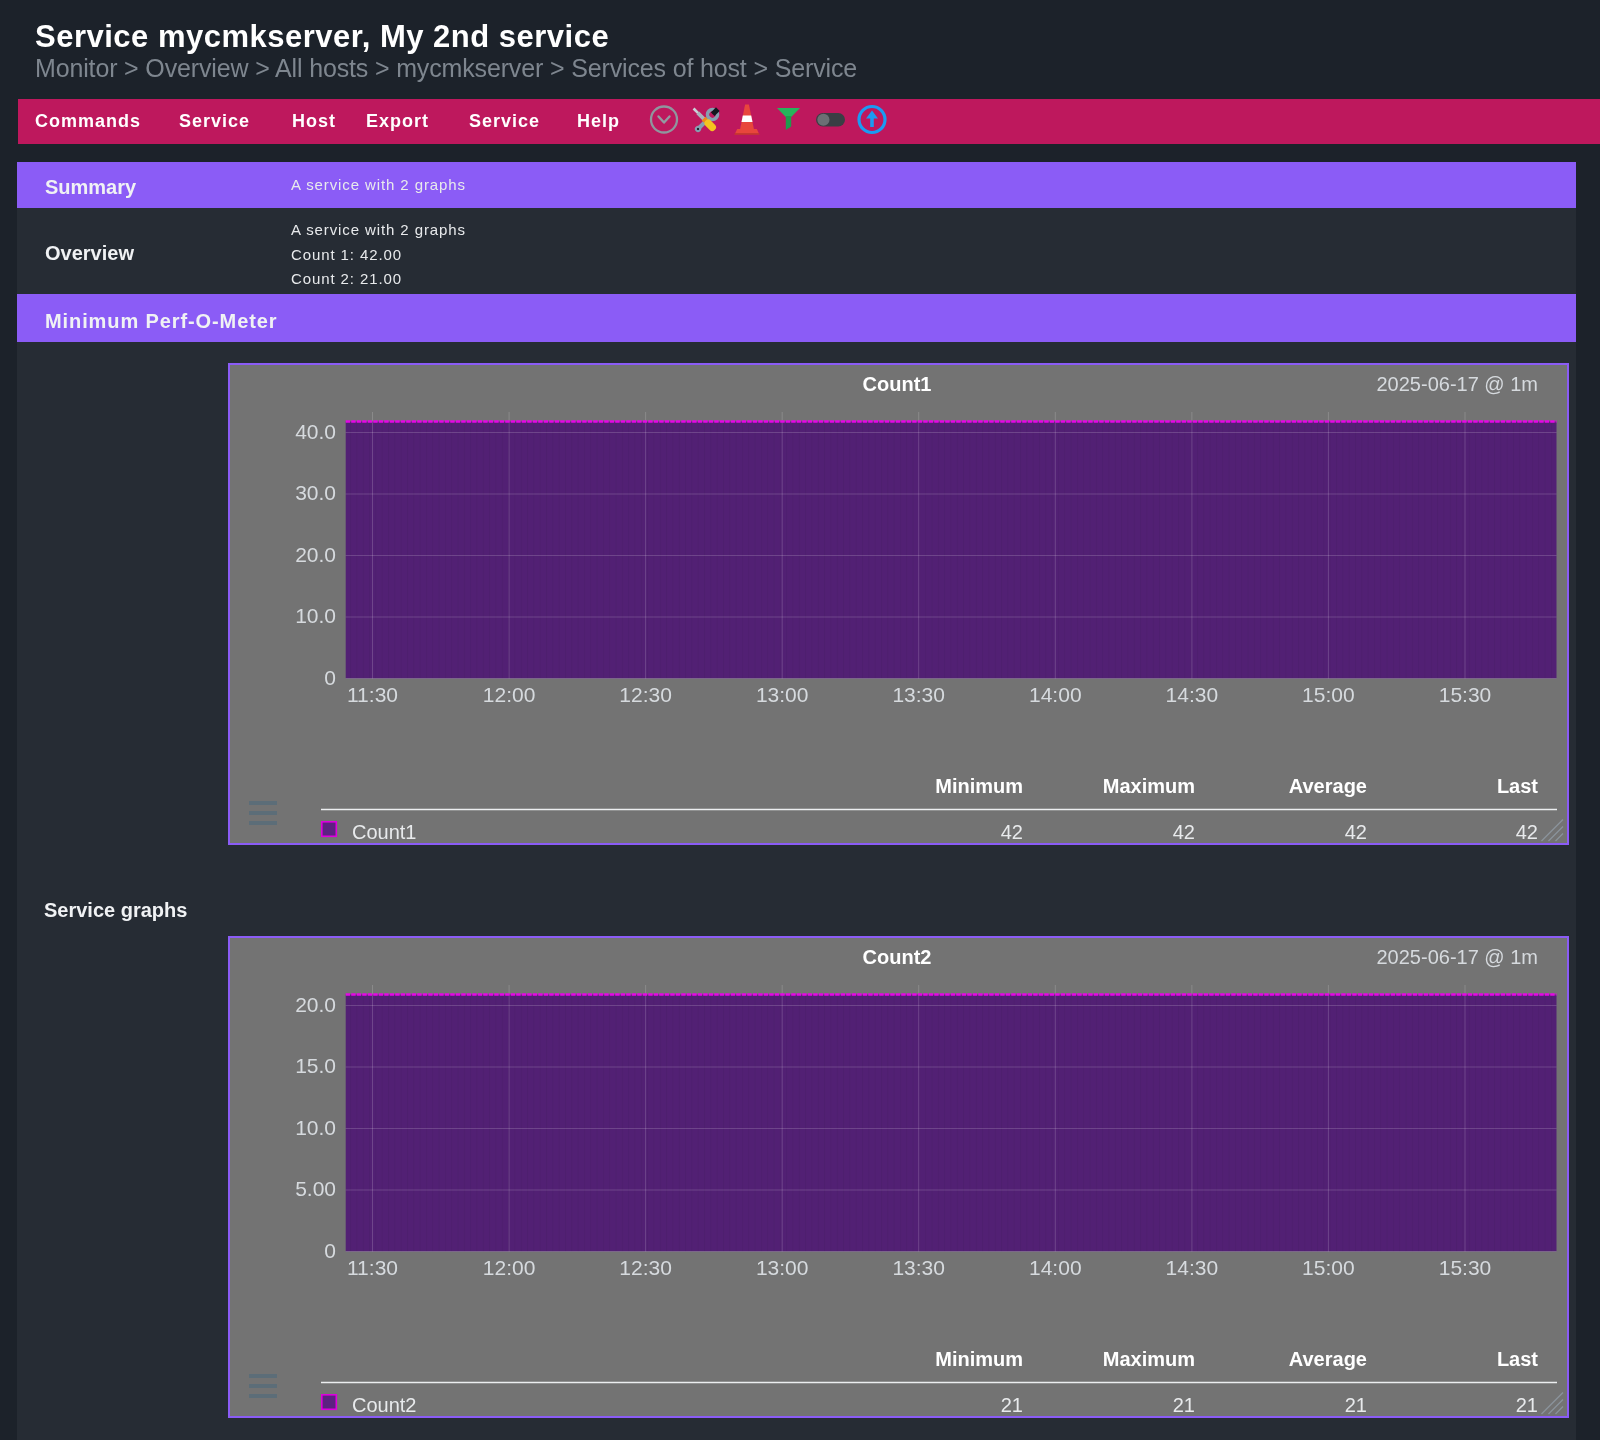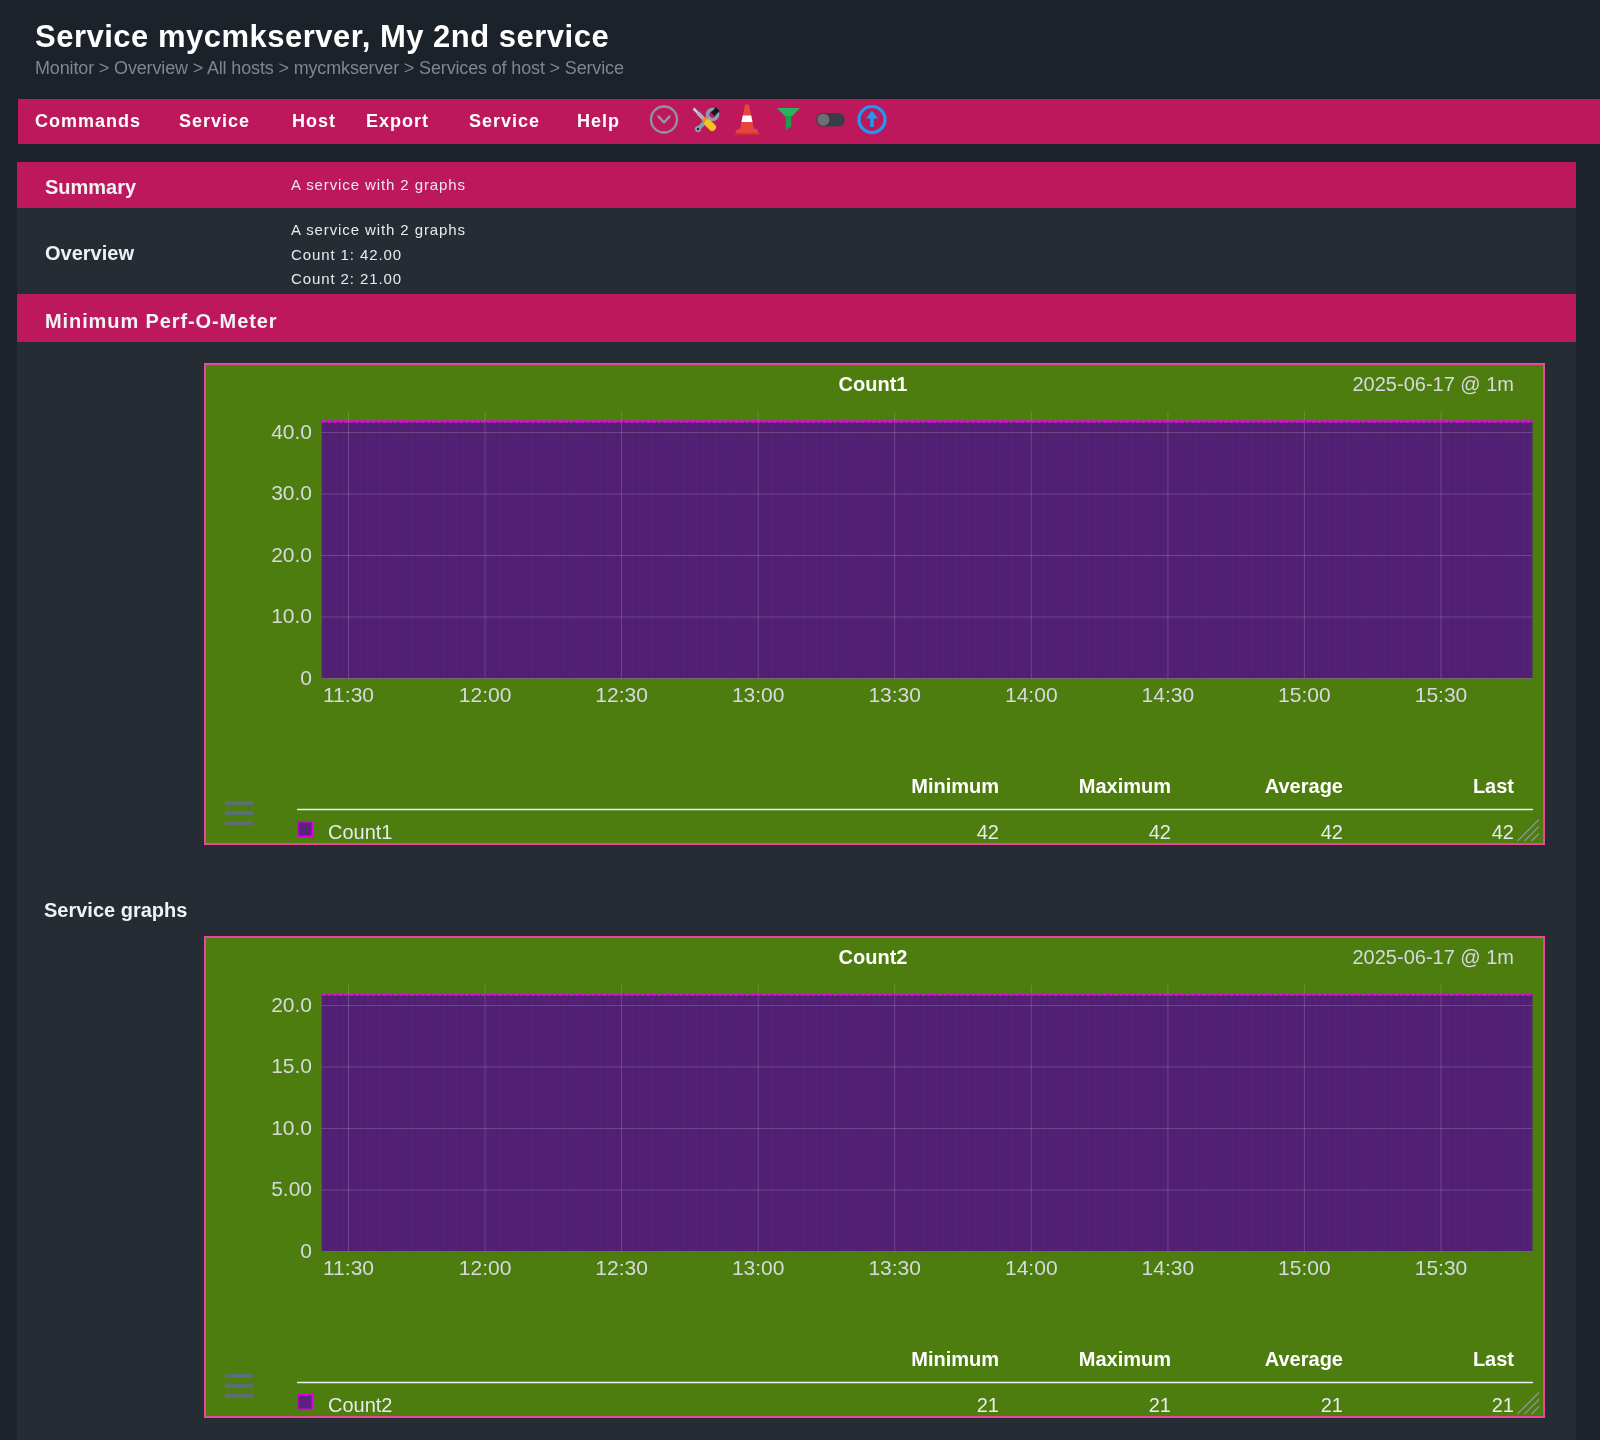--- a/index.html
+++ b/index.html
@@ -1,28 +1,28 @@
 <!DOCTYPE html>
 <html><head>
 <meta charset="utf-8">
 <style>
 * { margin:0; padding:0; box-sizing:border-box; }
 html,body { width:1600px; height:1440px; background:#1c222a; overflow:hidden;
   font-family:"Liberation Sans", sans-serif; }
 .abs { position:absolute; }
 #title { position:absolute; left:35px; top:21px; font-size:31px; line-height:31px; letter-spacing:0.5px; font-weight:bold; color:#ffffff; }
-#crumb { position:absolute; left:35px; top:57px; font-size:18px; line-height:22.5px; color:#7e868f; letter-spacing:-0.15px;text-align:right; }
+#crumb { position:absolute; left:35px; top:57px; font-size:25px; line-height:22.5px; color:#7e868f; letter-spacing:-0.15px;text-align:right; }
 #menubar { position:absolute; left:18px; top:99px; width:1582px; height:45px; background:#be185d; }
 .mi { position:absolute; top:0; height:45px; line-height:45px; font-size:18px; font-weight:bold; color:#ffffff; letter-spacing:1px; }
 .row { position:absolute; left:17px; width:1559px; }
-.rlight { background:#be185d; }
+.rlight { background:#8b5cf6; }
 .rdark  { background:#262c34; }
 .rowlabel { position:absolute; left:28px; font-size:20px; font-weight:bold; color:#f0f2f4; }
 .rowval { position:absolute; left:274px; font-size:15px; color:#e8eaec; letter-spacing:0.9px; }
-.gbox { position:absolute; left:204px; width:1341px; height:482px; background:#4d7c0f; border:2px solid #ec4899; }
+.gbox { position:absolute; left:228px; width:1341px; height:482px; background:#737373; border:2px solid #8b5cf6; }
 </style>
 </head>
 <body>
 <div id="title">Service mycmkserver, My 2nd service</div>
 <div id="crumb">Monitor &gt; Overview &gt; All hosts &gt; mycmkserver &gt; Services of host &gt; Service</div>
 <div id="menubar">
   <span class="mi" style="left:17px">Commands</span>
   <span class="mi" style="left:161px">Service</span>
   <span class="mi" style="left:274px">Host</span>
   <span class="mi" style="left:348px">Export</span>

